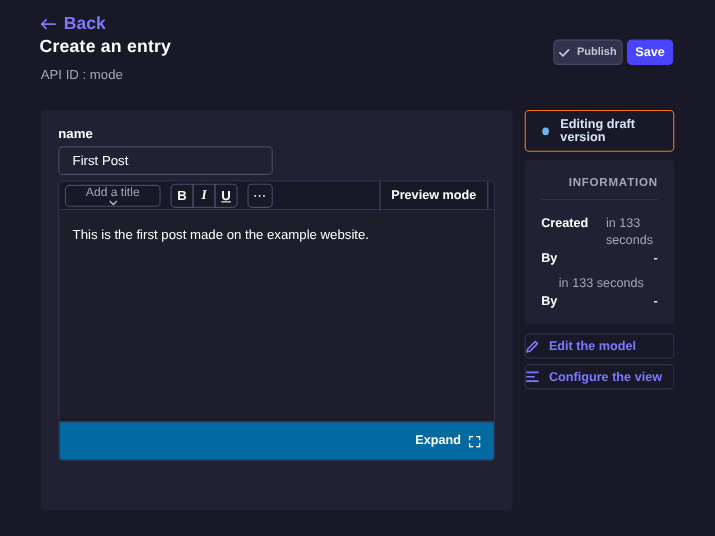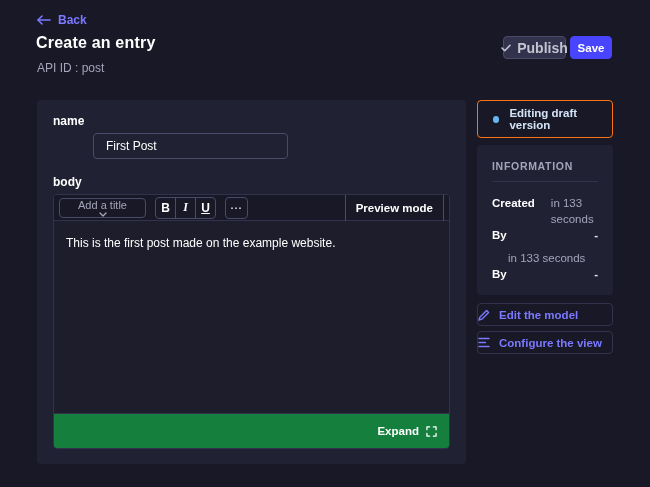--- a/index.html
+++ b/index.html
@@ -10,54 +10,54 @@
     font-family:"Liberation Sans", sans-serif;
     color:#ffffff;
     overflow:hidden;
   }
   svg { display:block; }
 
   
   .back-link {
     position:absolute; left:37px; top:13px;
     display:flex; align-items:center; gap:7px;
-    color:#7b79ff; font-size:12px; font-weight:bold; cursor:pointer;
+    color:#7b79ff; font-size:16px; font-weight:bold; cursor:pointer;
   }
   .page-title {
     position:absolute; left:36px; top:34px;
     font-size:16px; font-weight:bold; color:#ffffff; letter-spacing:.2px;
   }
   .page-subtitle {
     position:absolute; left:37px; top:61px;
     font-size:12px; color:#a5a5ba;
   }
   .publish-btn {
     position:absolute; left:503px; top:36px; width:63px; height:23px;
     background:#32324d; border:1px solid #4a4a6a; border-radius:4px;
     display:flex; align-items:center; justify-content:center; gap:6px;
-    color:#c3c3d2; font-size:14px; font-weight:bold; cursor:pointer;
+    color:#c3c3d2; font-size:10px; font-weight:bold; cursor:pointer;
   }
   .save-btn {
     position:absolute; left:570px; top:36px; width:42px; height:23px;
     background:#4945ff; border:1px solid #4945ff; border-radius:4px;
     display:flex; align-items:center; justify-content:center;
     color:#ffffff; font-size:11.5px; font-weight:bold; cursor:pointer;
   }
 
   
   .main-panel {
     position:absolute; left:37px; top:100px; width:429px; height:364px;
     background:#212134; border-radius:4px; padding:14px 16px;
   }
   .field-label { font-size:12px; font-weight:bold; color:#ffffff; }
   .name-input {
     display:block; margin-top:5px; width:195px; height:26px;
     background:#212134; border:1px solid #4a4a6a; border-radius:4px;
     color:#ffffff; font-size:12px; padding:0 12px;
-    font-family:"Liberation Sans", sans-serif; outline:none;margin-left:40px;
+    font-family:"Liberation Sans", sans-serif; outline:none;
   }
   .body-label { margin-top:16px; }
 
   .editor {
     margin-top:5px; height:255px; border:1px solid #32324d; border-radius:4px;
     display:flex; flex-direction:column; overflow:hidden;
   }
   .editor-toolbar {
     height:26px; flex:0 0 26px; background:#181826;
     border-bottom:1px solid #32324d;
@@ -87,40 +87,40 @@
     margin-left:auto; height:39px; padding:0 10px;
     border:1px solid #4a4a6a; border-radius:4px; background:transparent;
     color:#ffffff; font-size:11.5px; font-weight:bold;
     display:flex; align-items:center; cursor:pointer;
   }
   .editor-content {
     flex:1; background:#1d1d2b; padding:14px 12px;
     font-size:12px; color:#ffffff; line-height:17px; cursor:text;
   }
   .editor-footer {
-    flex:0 0 35px; background:#15803d; border-top:1px solid #32324d;
+    flex:0 0 35px; background:#0369a1; border-top:1px solid #32324d;
     display:flex; align-items:center; justify-content:flex-end;
     gap:7px; padding-right:12px;
     color:#ffffff; font-size:11.5px; font-weight:bold; cursor:pointer;
   }
 
   
   .sidebar { position:absolute; left:477px; top:100px; width:136px; }
   .draft-box {
     height:38px; border:1px solid #f97316; border-radius:4px;
     display:flex; align-items:center; gap:10px; padding-left:15px;
     font-size:11.5px; font-weight:bold; color:#d4e4f8;
   }
   .draft-dot { width:7px; height:7px; border-radius:50%; background:#66b7f1; }
   .info-box {
     margin-top:7px; background:#212134; border-radius:4px;
     padding:15px 15px 13px;
   }
   .info-heading {
-    font-size:10.5px; font-weight:bold; color:#a5a5ba; letter-spacing:.7px;
+    font-size:10.5px; font-weight:bold; color:#a5a5ba; letter-spacing:.7px;text-align:right;
   }
   .info-divider { margin-top:9px; border-top:1px solid #32324d; }
   .info-rows { margin-top:13px; }
   .info-row {
     display:flex; align-items:baseline; justify-content:space-between;
     font-size:11.5px; line-height:16px;
   }
   .info-row .lbl { font-weight:bold; color:#ffffff; }
   .info-row .val { color:#a5a5ba;margin-left:16px; }
   .info-row .val-dash { color:#e3e3ea; font-weight:bold; }
@@ -140,41 +140,40 @@
   <span>
     <svg width="14" height="10" viewBox="0 0 14 10" fill="none" stroke="#7b79ff" stroke-width="1.6" stroke-linecap="round" stroke-linejoin="round">
       <path d="M5 1 L1 5 L5 9"></path>
         <path d="M1 5 H13"></path>
     </svg>
   </span>
   <span>Back</span>
 </div>
 
 <h1 class="page-title">Create an entry</h1>
-<div class="page-subtitle">API ID : post</div>
+<div class="page-subtitle">API ID : mode</div>
 
 <button class="publish-btn">
   <span>
     <svg width="10" height="8" viewBox="0 0 10 8" fill="none" stroke="#c3c3d2" stroke-width="1.6" stroke-linecap="round" stroke-linejoin="round">
       <path d="M1 4 L3.7 6.7 L9 1.3"></path>
     </svg>
   </span>
   <span>Publish</span>
 </button>
 
 <button class="save-btn">
   <span>Save</span>
 </button>
 
 <div class="main-panel">
 
   <div class="field-label">name</div>
   <input class="name-input" type="text" value="First Post" style="">
 
-  <div class="field-label body-label">body</div>
 
   <div class="editor">
 
     <div class="editor-toolbar">
       <div class="title-select">
         <span>Add a title</span>
         <span>
           <svg width="8" height="5" viewBox="0 0 8 5" fill="none" stroke="#a5a5ba" stroke-width="1.4" stroke-linecap="round" stroke-linejoin="round">
             <path d="M1 1 L4 4 L7 1"></path>
           </svg>

